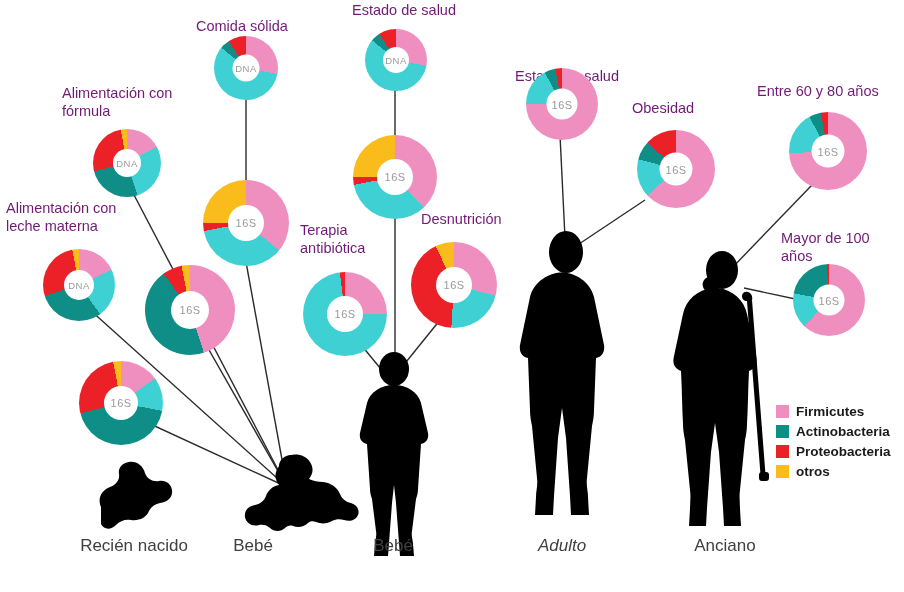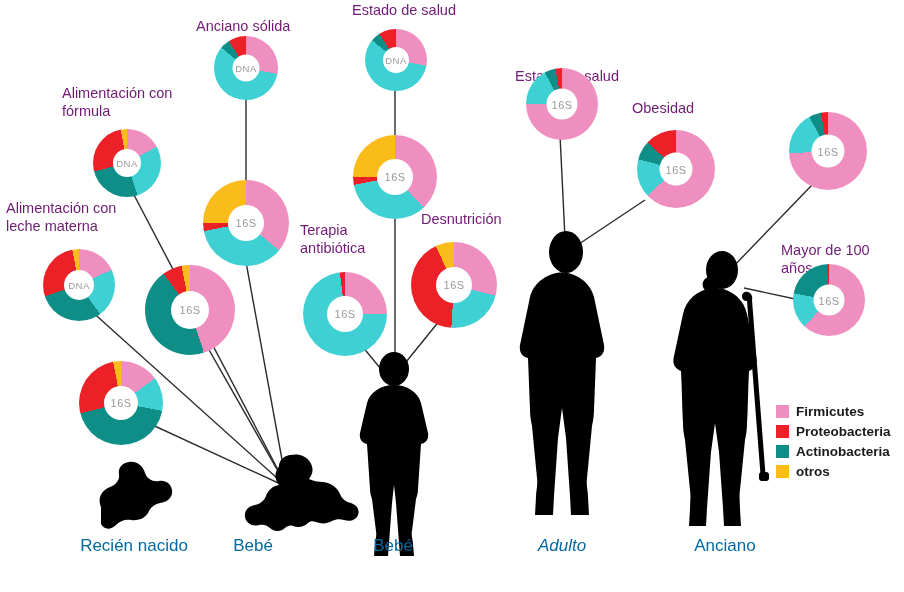--- a/index.html
+++ b/index.html
@@ -10,21 +10,21 @@
     color:#1a1a1a;
   }
   .stage{position:absolute;inset:0;}
 
   
   .lbl{
     position:absolute;font-size:14.5px;line-height:1.22;
     color:#701a75;white-space:pre-line;
   }
   .stagelbl{
-    position:absolute;font-size:17px;color:#0369a1;
+    position:absolute;font-size:17px;color:#404040;
     text-align:center;white-space:nowrap;
   }
 
   
   .donut{position:absolute;border-radius:50%;}
   .donut .hole{
     position:absolute;border-radius:50%;background:#ffffff;
     left:50%;top:50%;transform:translate(-50%,-50%);
     display:flex;align-items:center;justify-content:center;
   }
@@ -123,28 +123,29 @@
                  c1 -4 -1 -7 -4 -8 z"></path>
         <rect x="759" y="472" width="10" height="9" rx="3"></rect>
       </g>
     </g>
   </svg>
 
   <div class="lbl" style="left:6px;  top:200px;">Alimentación con
 leche materna</div>
   <div class="lbl" style="left:62px; top:85px;">Alimentación con
 fórmula</div>
-  <div class="lbl" style="left:196px;top:18px;">Anciano sólida</div>
+  <div class="lbl" style="left:196px;top:18px;">Comida sólida</div>
   <div class="lbl" style="left:352px;top:2px;">Estado de salud</div>
   <div class="lbl" style="left:300px;top:222px;">Terapia
 antibiótica</div>
   <div class="lbl" style="left:421px;top:211px;text-align:center;">Desnutrición</div>
   <div class="lbl" style="left:515px;top:68px;">Estado de salud</div>
   <div class="lbl" style="left:632px;top:100px;">Obesidad</div>
-  <div class="lbl" style="left:781px;top:242px;">Mayor de 100 años</div>
+  <div class="lbl" style="left:757px;top:83px;">Entre 60 y 80 años</div>
+  <div class="lbl" style="left:781px;top:230px;">Mayor de 100 años</div>
 
   <div class="stagelbl" style="left:74px; top:536px;width:120px;">Recién nacido</div>
   <div class="stagelbl" style="left:208px;top:536px;width:90px;">Bebé</div>
   <div class="stagelbl" style="left:348px;top:536px;width:90px;">Bebé</div>
   <div class="stagelbl" style="left:512px;top:536px;width:100px;font-style:italic;">Adulto</div>
   <div class="stagelbl" style="left:670px;top:536px;width:110px;">Anciano</div>
 
   <div class="donut d-sm" style="left: 43px; top: 249px; width: 72px; height: 72px; background: conic-gradient(rgb(239, 143, 192) 0deg, rgb(239, 143, 192) 64.8deg, rgb(63, 208, 212) 64.8deg, rgb(63, 208, 212) 144deg, rgb(15, 142, 136) 144deg, rgb(15, 142, 136) 252deg, rgb(236, 32, 39) 252deg, rgb(236, 32, 39) 349.2deg, rgb(249, 188, 26) 349.2deg, rgb(249, 188, 26) 360deg);">
     <div class="hole" style="width:30px;height:30px;">
       <span>DNA</span>
@@ -228,26 +229,26 @@
       <span>16S</span>
     </div>
   </div>
 
   <div class="legend">
     <div class="legrow">
       <span class="legsw" style="background: rgb(239, 143, 192);"></span>
       <span class="legtx">Firmicutes</span>
     </div>
     <div class="legrow">
+      <span class="legsw" style="background: rgb(15, 142, 136);"></span>
+      <span class="legtx">Actinobacteria</span>
+    </div>
+    <div class="legrow">
       <span class="legsw" style="background: rgb(236, 32, 39);"></span>
       <span class="legtx">Proteobacteria</span>
     </div>
     <div class="legrow">
-      <span class="legsw" style="background: rgb(15, 142, 136);"></span>
-      <span class="legtx">Actinobacteria</span>
-    </div>
-    <div class="legrow">
       <span class="legsw" style="background: rgb(249, 188, 26);"></span>
       <span class="legtx">otros</span>
     </div>
   </div>
 
 </div>
 
 </body></html>

